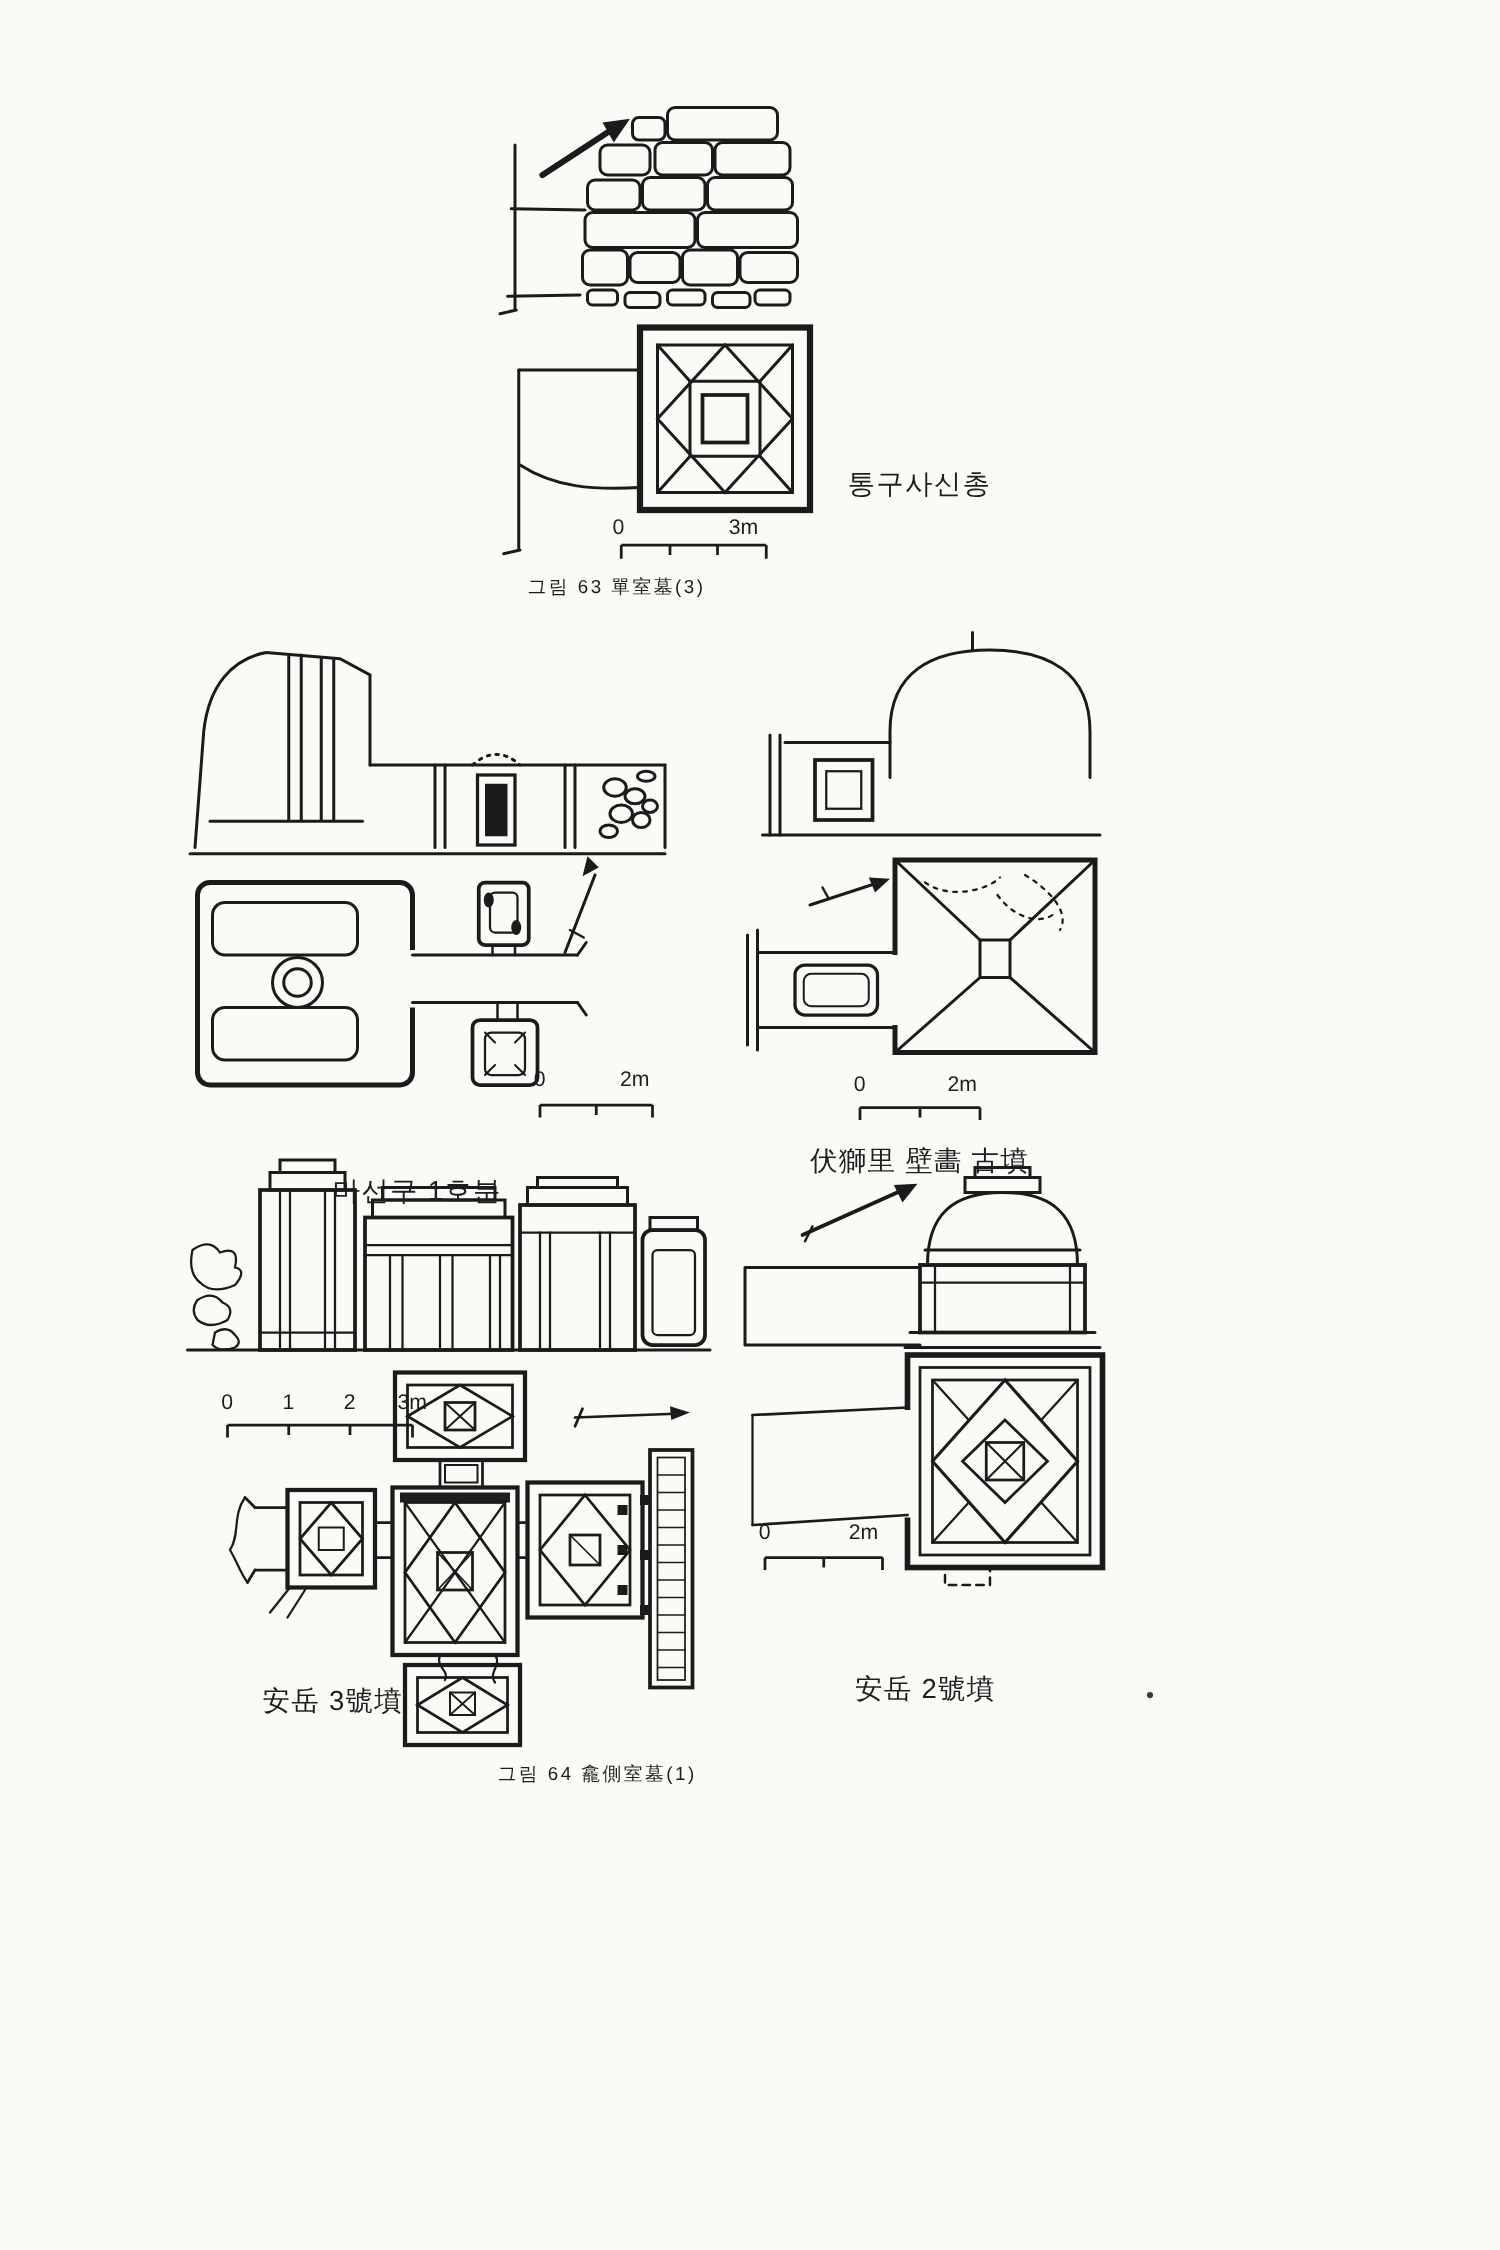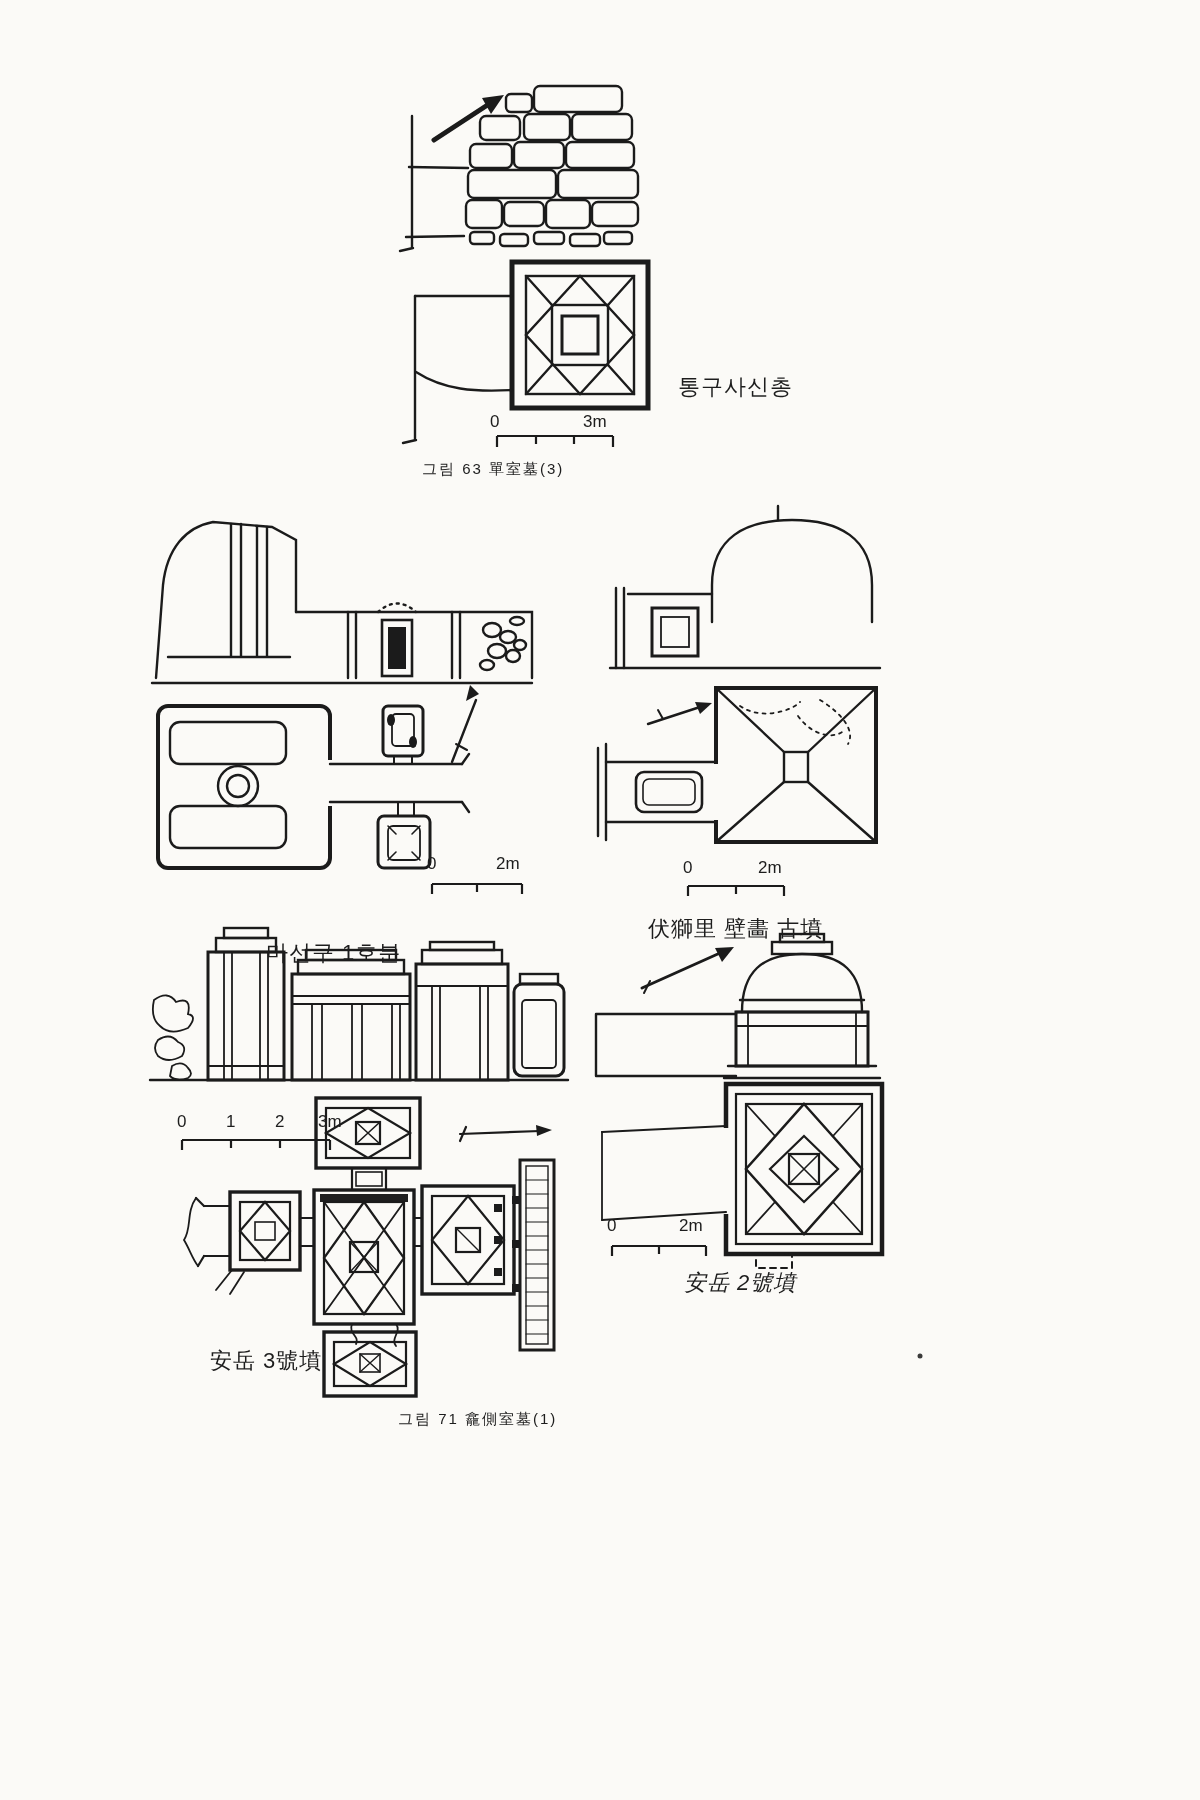--- a/index.html
+++ b/index.html
@@ -315,17 +315,17 @@
   <div class="txt scalenum" style="left:177px;top:1112px;">0</div>
   <div class="txt scalenum" style="left:226px;top:1112px;">1</div>
   <div class="txt scalenum" style="left:275px;top:1112px;">2</div>
   <div class="txt scalenum" style="left:318px;top:1112px;">3m</div>
 
   <div class="txt label" style="left:170px;top:1346px;margin-left:40px;">安岳 3號墳</div>
 
   <div class="txt scalenum" style="left:607px;top:1216px;">0</div>
   <div class="txt scalenum" style="left:679px;top:1216px;">2m</div>
 
-  <div class="txt label" style="left:684px;top:1268px;font-style:italic;">安岳 2號墳</div>
-
-  <div class="txt caption" style="left:398px;top:1410px;">그림 71  龕側室墓(1)</div>
+  <div class="txt label" style="left:684px;top:1336px;">安岳 2號墳</div>
+
+  <div class="txt caption" style="left:398px;top:1410px;">그림 64  龕側室墓(1)</div>
 
 </div>
 
 </body></html>

